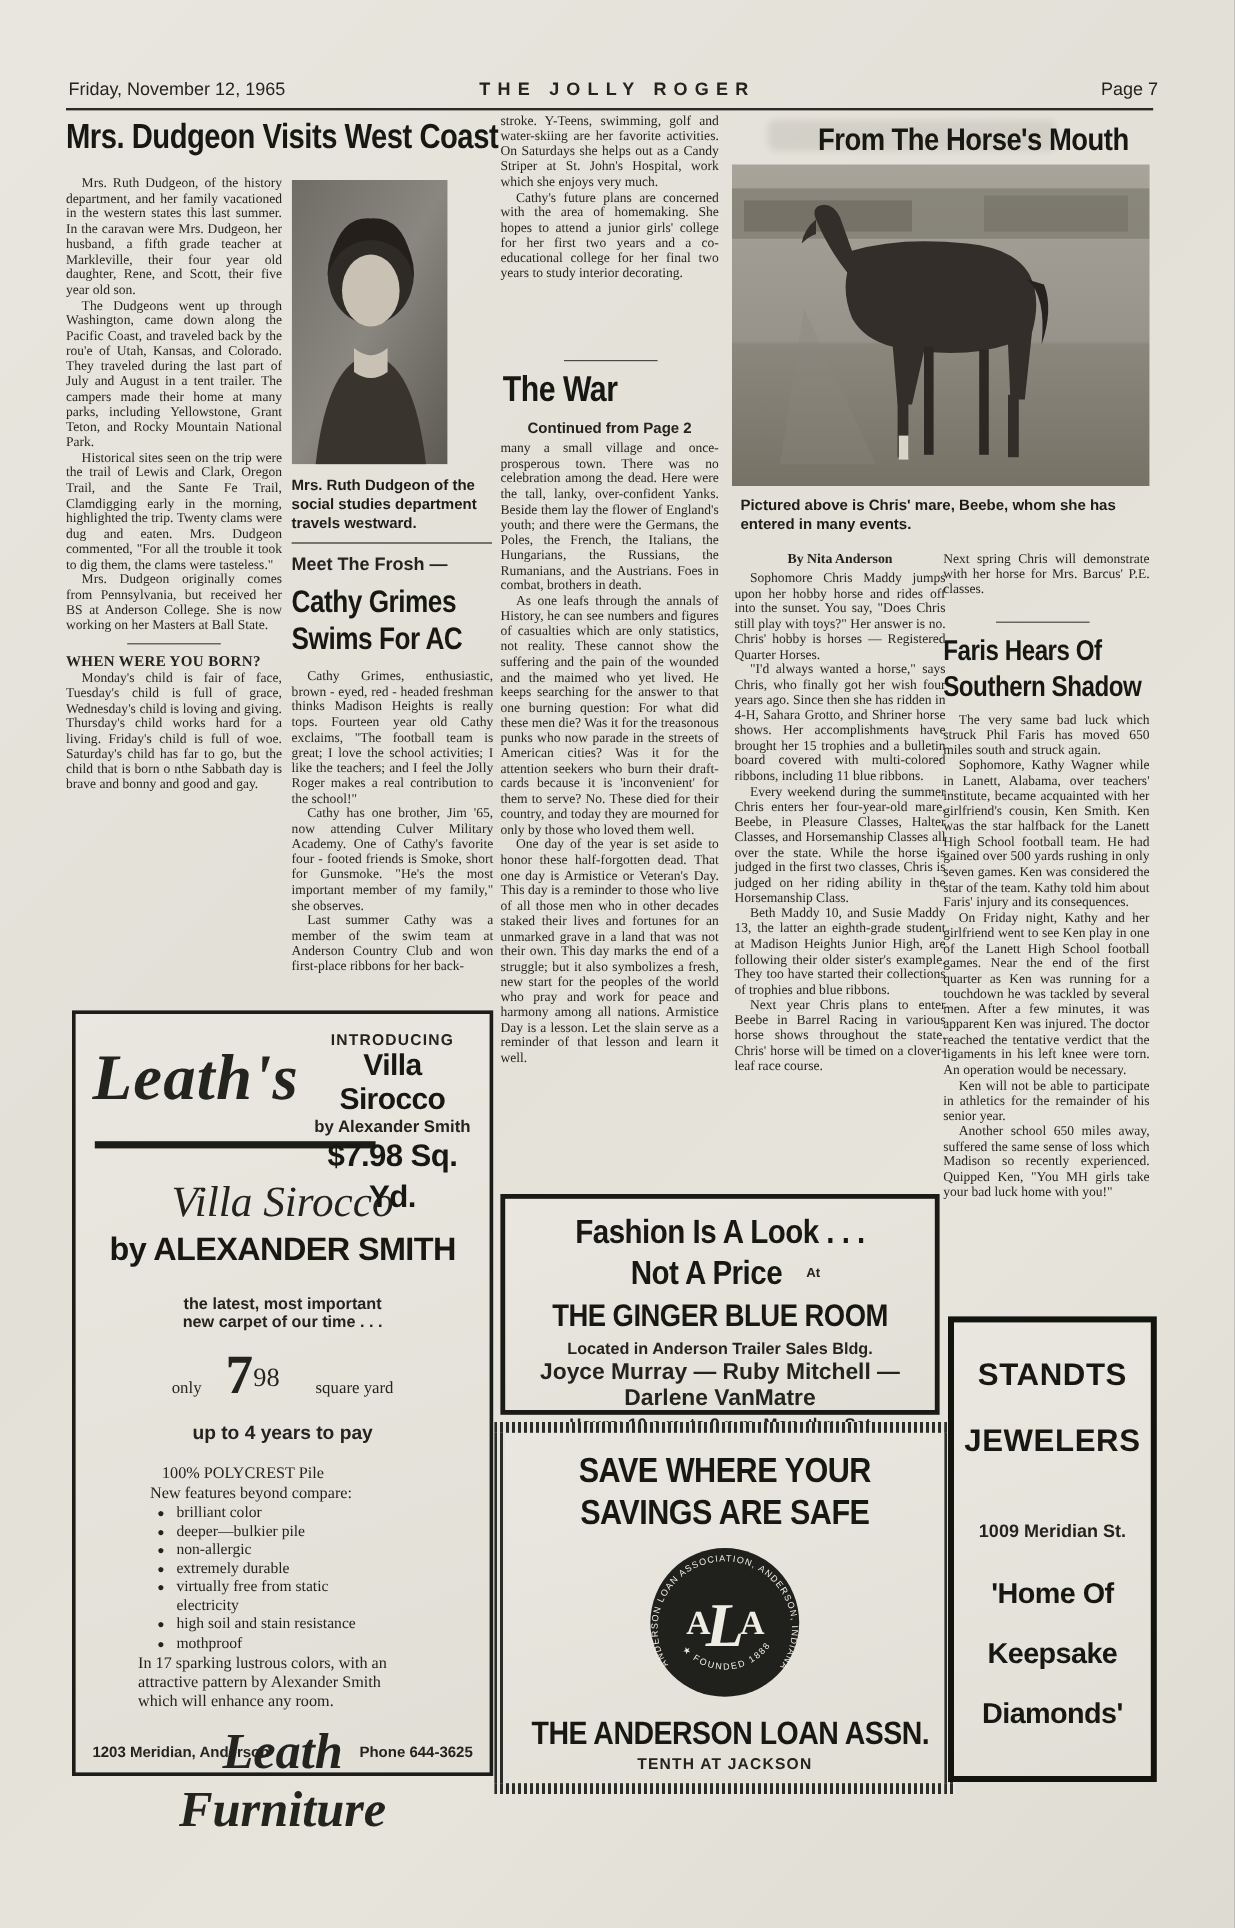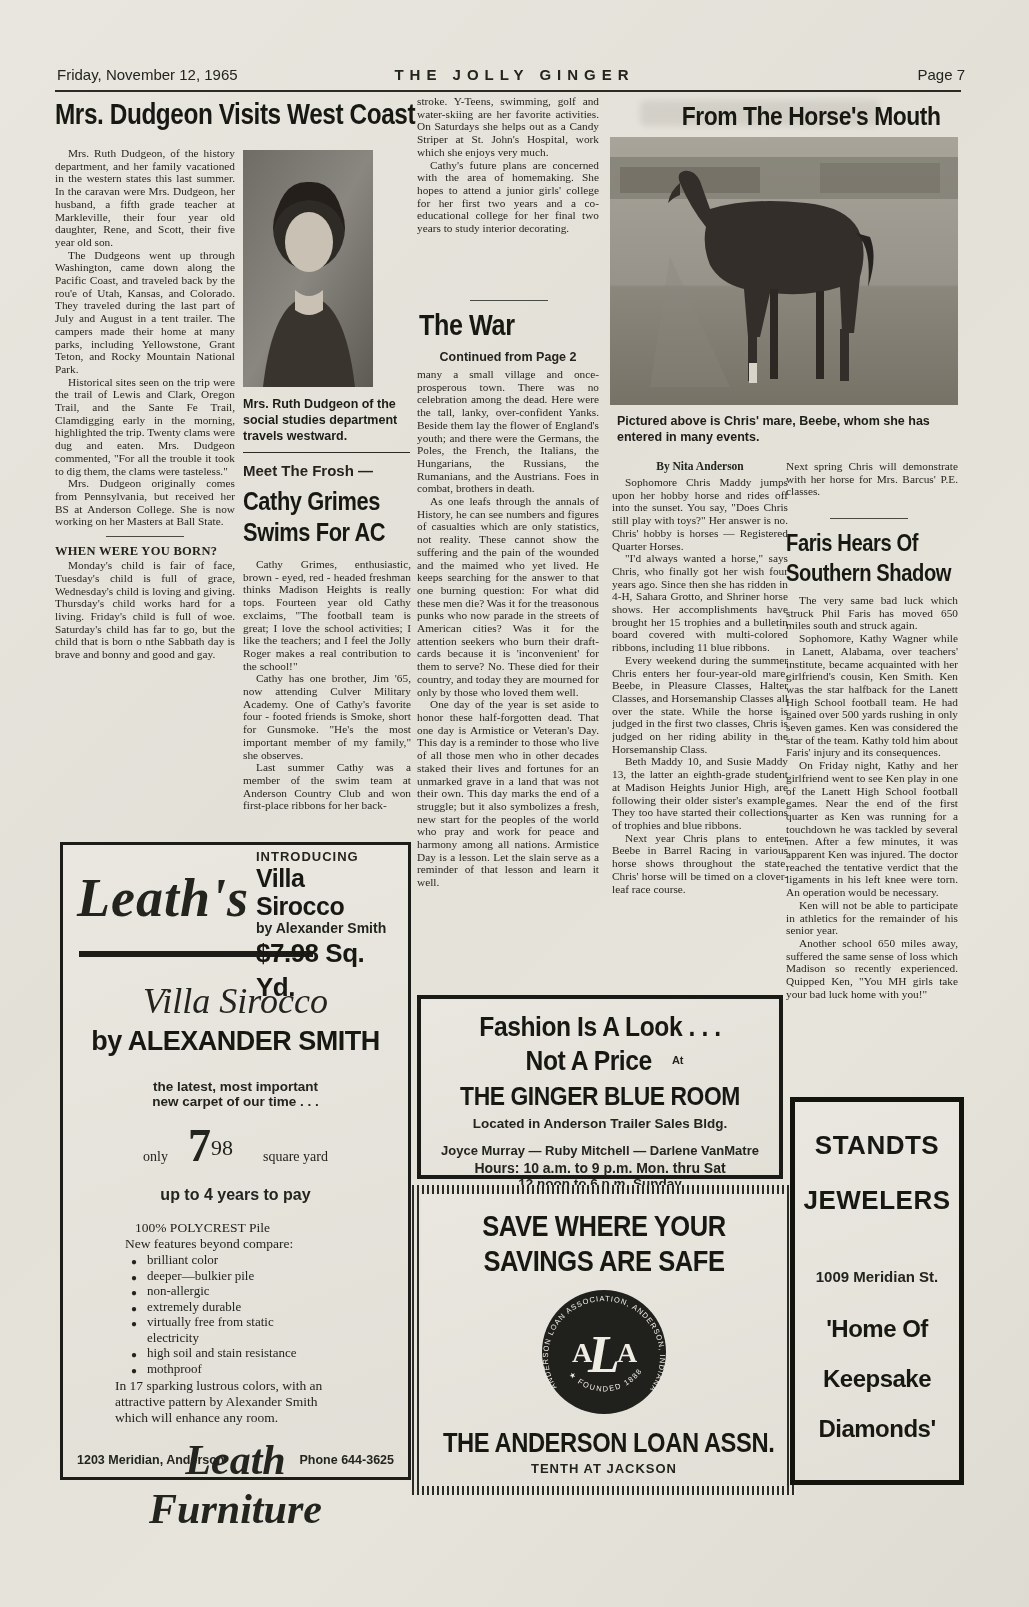--- a/index.html
+++ b/index.html
@@ -31,21 +31,21 @@
 <body>
 
 <div class="page">
 
   <div class="ghost" style="left:640px;top:100px;width:240px;height:26px;"></div>
   <div class="ghost" style="left:120px;top:1180px;width:70px;height:180px;"></div>
   <div class="ghost" style="left:300px;top:930px;width:90px;height:140px;"></div>
   <div class="ghost" style="left:815px;top:1190px;width:120px;height:70px;"></div>
 
   <div class="abs sans" style="left:57px;top:66px;font-size:15px;">Friday, November 12, 1965</div>
-  <div class="abs sans" style="left:0;top:66px;width:1029px;text-align:center;font-weight:bold;font-size:15px;letter-spacing:6px;">THE JOLLY GINGER</div>
+  <div class="abs sans" style="left:0;top:66px;width:1029px;text-align:center;font-weight:bold;font-size:15px;letter-spacing:6px;">THE JOLLY ROGER</div>
   <div class="abs sans" style="right:64px;top:66px;font-size:15px;">Page 7</div>
   <div class="abs rule" style="left:55px;top:90px;width:906px;height:2px;"></div>
 
   <div class="abs hl condL" style="left:55px;top:98px;font-size:29px;">Mrs. Dudgeon Visits West Coast</div>
 
   <div class="abs bt" style="left:55px;top:147px;width:180px;">
     <p>Mrs. Ruth Dudgeon, of the history department, and her family vacationed in the western states this last summer. In the caravan were Mrs. Dudgeon, her husband, a fifth grade teacher at Markleville, their four year old daughter, Rene, and Scott, their five year old son.</p>
     <p>The Dudgeons went up through Washington, came down along the Pacific Coast, and traveled back by the rou'e of Utah, Kansas, and Colorado. They traveled during the last part of July and August in a tent trailer. The campers made their home at many parks, including Yellowstone, Grant Teton, and Rocky Mountain National Park.</p>
     <p>Historical sites seen on the trip were the trail of Lewis and Clark, Oregon Trail, and the Sante Fe Trail, Clamdigging early in the morning, highlighted the trip. Twenty clams were dug and eaten. Mrs. Dudgeon commented, "For all the trouble it took to dig them, the clams were tasteless."</p>
     <p>Mrs. Dudgeon originally comes from Pennsylvania, but received her BS at Anderson College. She is now working on her Masters at Ball State.</p>
@@ -149,21 +149,21 @@
     <p>The very same bad luck which struck Phil Faris has moved 650 miles south and struck again.</p>
     <p>Sophomore, Kathy Wagner while in Lanett, Alabama, over teachers' institute, became acquainted with her girlfriend's cousin, Ken Smith. Ken was the star halfback for the Lanett High School football team. He had gained over 500 yards rushing in only seven games. Ken was considered the star of the team. Kathy told him about Faris' injury and its consequences.</p>
     <p>On Friday night, Kathy and her girlfriend went to see Ken play in one of the Lanett High School football games. Near the end of the first quarter as Ken was running for a touchdown he was tackled by several men. After a few minutes, it was apparent Ken was injured. The doctor reached the tentative verdict that the ligaments in his left knee were torn. An operation would be necessary.</p>
     <p>Ken will not be able to participate in athletics for the remainder of his senior year.</p>
     <p>Another school 650 miles away, suffered the same sense of loss which Madison so recently experienced. Quipped Ken, "You MH girls take your bad luck home with you!"</p>
   </div>
 
   <div class="adbox" style="left:60px;top:842px;width:345px;height:632px;border:3px solid #1c1c18;">
     <div class="abs" style="left:14px;top:22px;font-style:italic;font-weight:bold;font-size:54px;letter-spacing:1px;">Leath's</div>
     <div class="abs" style="left:16px;top:106px;width:234px;height:6px;background:#1c1c18;"></div>
-    <div class="abs sans" style="right:10px;top:4px;width:142px;text-align:left;">
+    <div class="abs sans" style="right:10px;top:14px;width:142px;text-align:center;">
       <div style="font-weight:bold;font-size:13px;letter-spacing:1px;">INTRODUCING</div>
       <div class="hl" style="font-size:25px;line-height:28px;">Villa Sirocco</div>
       <div style="font-weight:bold;font-size:14px;">by Alexander Smith</div>
       <div class="hl" style="font-size:26px;line-height:34px;">$7.98 Sq. Yd.</div>
     </div>
     <div style="margin-top:135px;text-align:center;font-style:italic;font-size:36px;">Villa Sirocco</div>
     <div class="hl" style="text-align:center;font-size:27px;margin-top:4px;">by ALEXANDER SMITH</div>
     <div class="sans" style="text-align:center;font-weight:bold;font-size:13.5px;margin-top:22px;">the latest, most important</div>
     <div class="sans" style="text-align:center;font-weight:bold;font-size:13.5px;">new carpet of our time . . .</div>
     <div style="text-align:center;margin-top:10px;">
@@ -191,21 +191,21 @@
   </div>
 
   <div class="adbox" style="left:417px;top:995px;width:358px;height:176px;border:4px solid #1a1a16;text-align:center;">
     <div class="hl condC" style="font-size:28px;margin-top:12px;">Fashion Is A Look . . .</div>
     <div style="margin-top:2px;">
       <span class="hl condC" style="font-size:28px;display:inline-block;">Not A Price</span>
       <span class="sans" style="font-weight:bold;font-size:11px;margin-left:8px;vertical-align:6px;">At</span>
     </div>
     <div class="hl condC" style="font-size:26px;margin-top:4px;">THE GINGER BLUE ROOM</div>
     <div class="sans" style="font-weight:bold;font-size:13.5px;margin-top:4px;">Located in Anderson Trailer Sales Bldg.</div>
-    <div class="sans" style="font-weight:bold;font-size:13px;margin-top:12px;">Joyce Murray — Ruby Mitchell — Darlene VanMatre</div>
+    <div class="sans" style="font-weight:bold;font-size:19px;margin-top:2px;">Joyce Murray — Ruby Mitchell — Darlene VanMatre</div>
     <div class="sans" style="font-weight:bold;font-size:14px;margin-top:2px;">Hours: 10 a.m. to 9 p.m. Mon. thru Sat</div>
     <div class="sans" style="font-weight:bold;font-size:13.5px;">12 noon to 6 p.m. Sunday</div>
   </div>
 
   <div class="adbox" style="left:412px;top:1185px;width:366px;height:292px;border:9px solid transparent;border-image:repeating-linear-gradient(90deg,#2c2c27 0 2px,#e6e3dc 2px 5px) 9;text-align:center;">
     <div class="hl condC" style="font-size:29px;margin-top:16px;">SAVE WHERE YOUR</div>
     <div class="hl condC" style="font-size:29px;margin-top:2px;">SAVINGS ARE SAFE</div>
     <svg width="132" height="132" viewBox="0 0 132 132" style="margin-top:8px;">
       <circle cx="66" cy="66" r="62" fill="#20201c"></circle>
       <defs>

